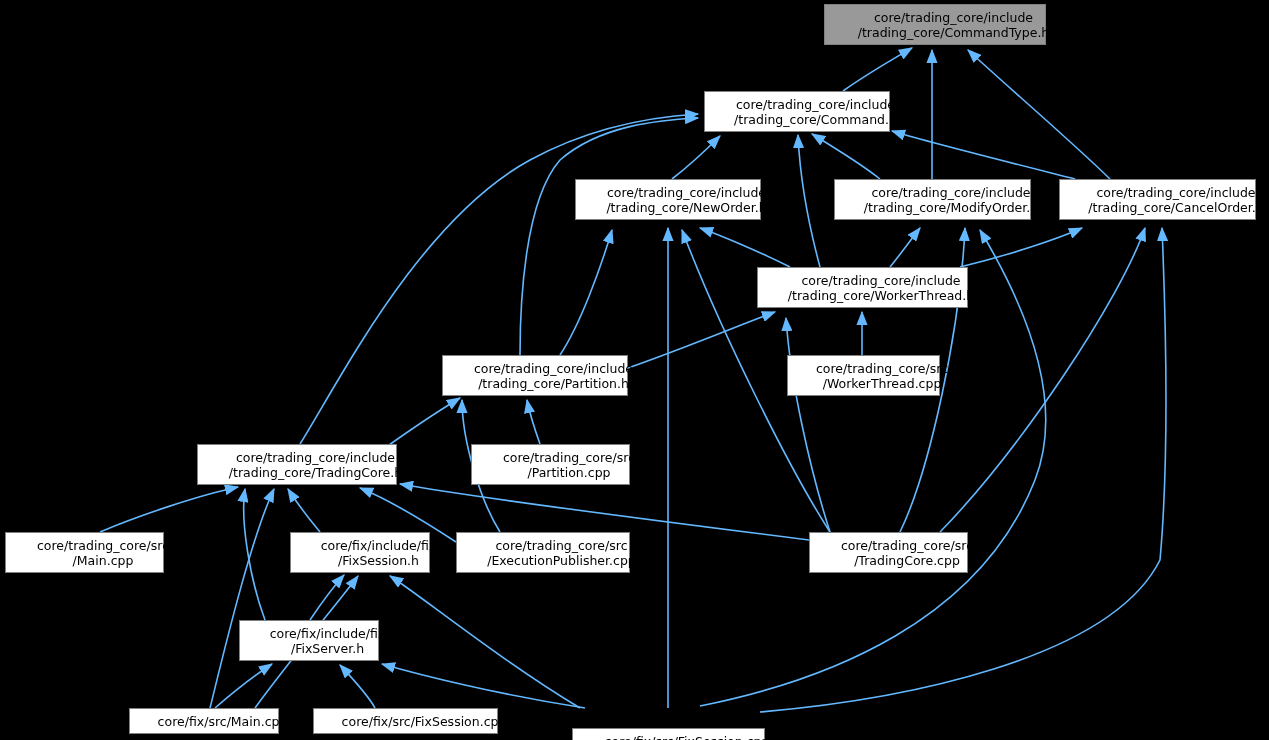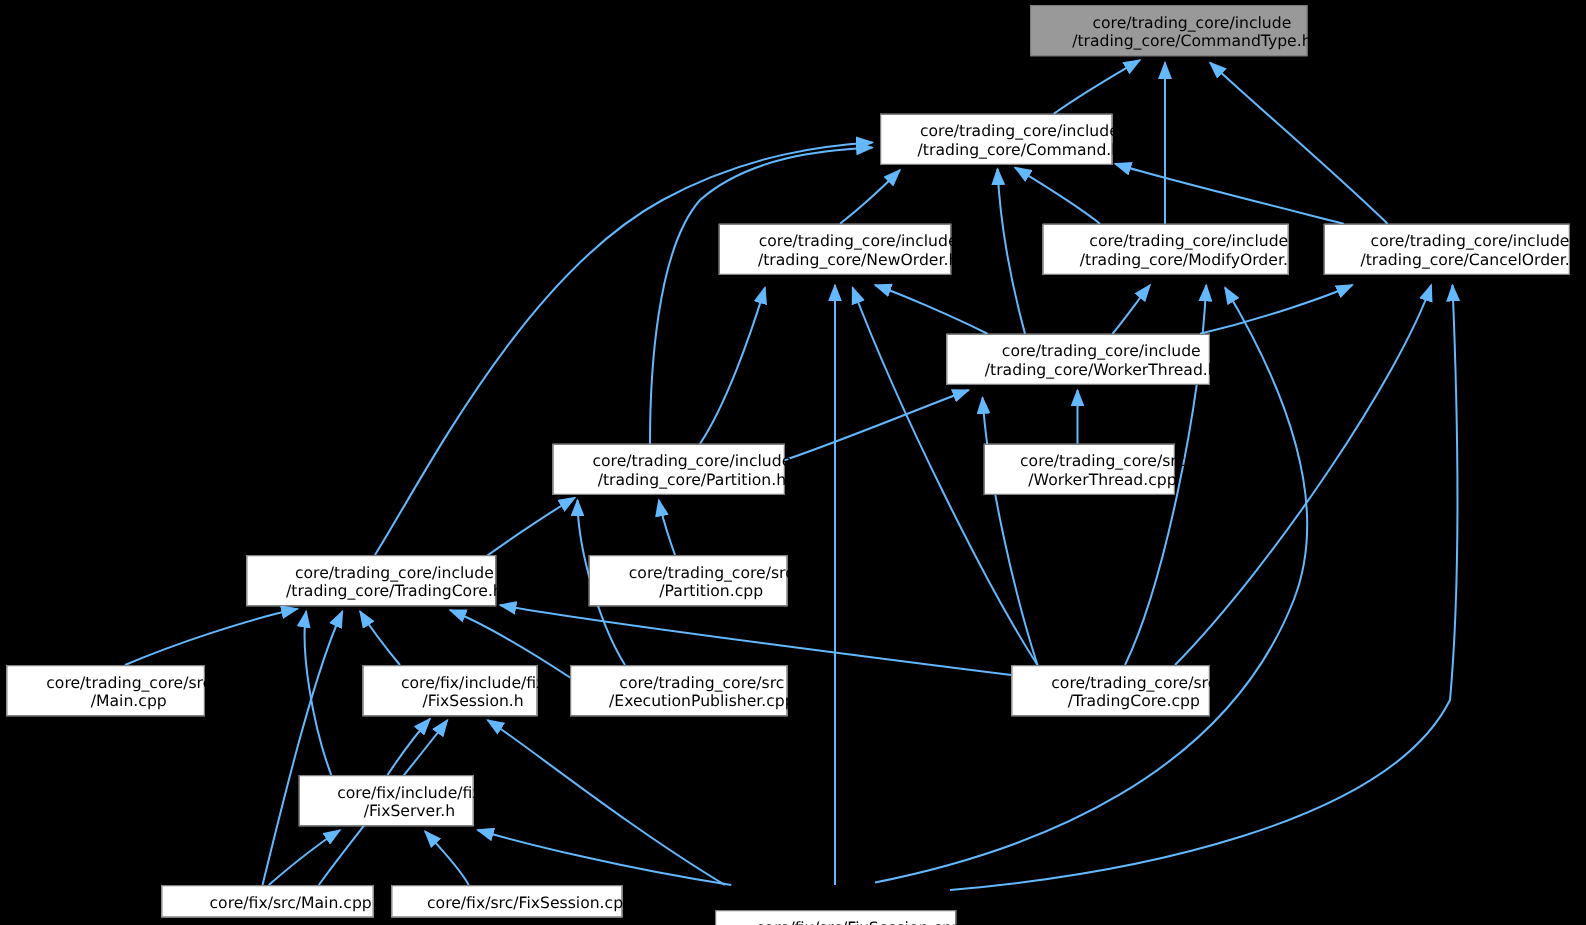--- a/index.html
+++ b/index.html
@@ -121,17 +121,17 @@
       <div class="gnode" style="left: 5px; top: 532px; width: 159px; height: 41px;"><span class="nlabel">core/trading_core/src
 /Main.cpp</span></div>
       <div class="gnode" style="left: 290px; top: 532px; width: 140px; height: 41px;"><span class="nlabel">core/fix/include/fix
 /FixSession.h</span></div>
       <div class="gnode" style="left: 456px; top: 532px; width: 174px; height: 41px;"><span class="nlabel">core/trading_core/src
 /ExecutionPublisher.cpp</span></div>
       <div class="gnode" style="left: 809px; top: 532px; width: 159px; height: 41px;"><span class="nlabel">core/trading_core/src
 /TradingCore.cpp</span></div>
       <div class="gnode" style="left: 239px; top: 620px; width: 140px; height: 41px;"><span class="nlabel">core/fix/include/fix
 /FixServer.h</span></div>
-      <div class="gnode" style="left: 129px; top: 708px; width: 170px; height: 26px;"><span class="nlabel">core/fix/src/Main.cpp</span></div>
+      <div class="gnode" style="left: 129px; top: 708px; width: 150px; height: 26px;"><span class="nlabel">core/fix/src/Main.cpp</span></div>
       <div class="gnode" style="left: 313px; top: 708px; width: 185px; height: 26px;"><span class="nlabel">core/fix/src/FixSession.cpp</span></div>
       <div class="gnode" style="left: 572px; top: 728px; width: 193px; height: 26px;"><span class="nlabel">core/fix/src/FixSession.cpp</span></div>
     </div>
 </div>
 
 </body></html>

